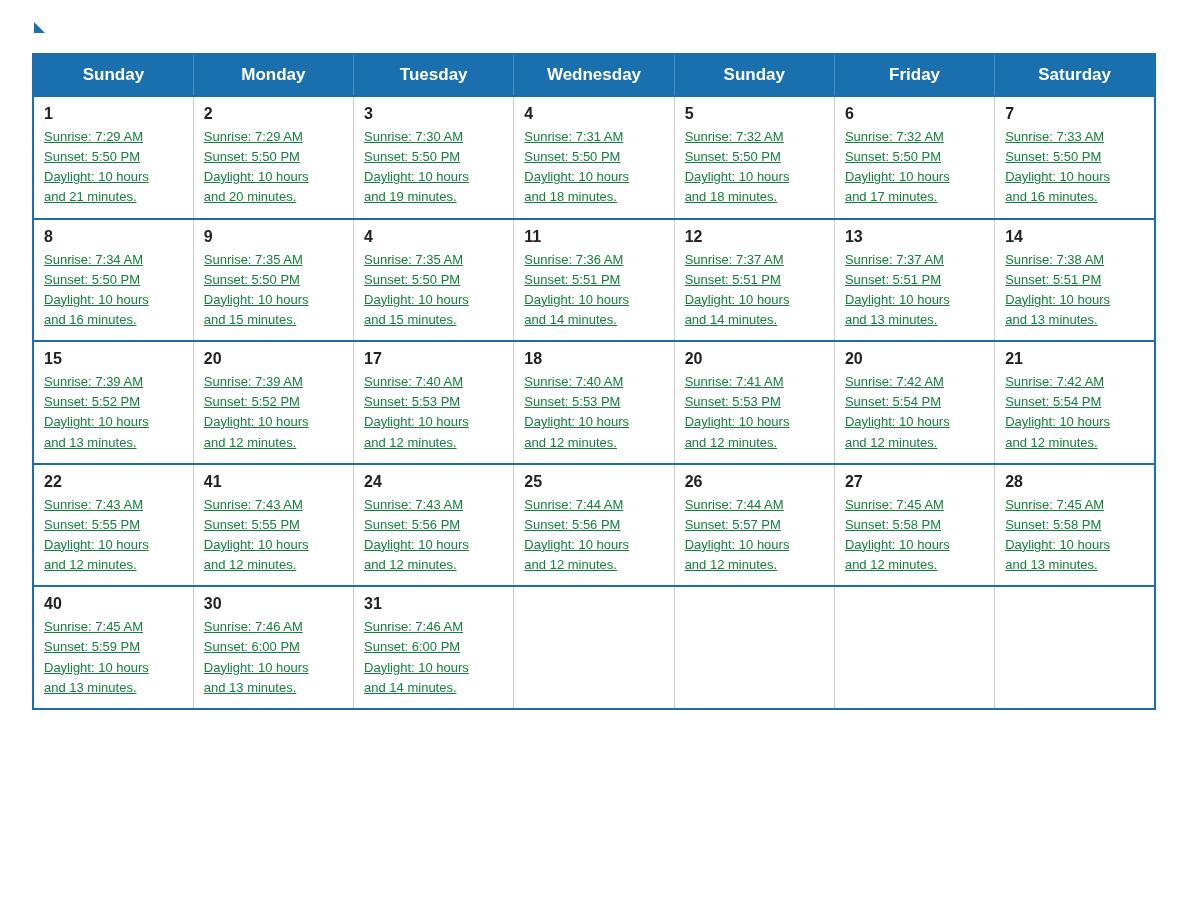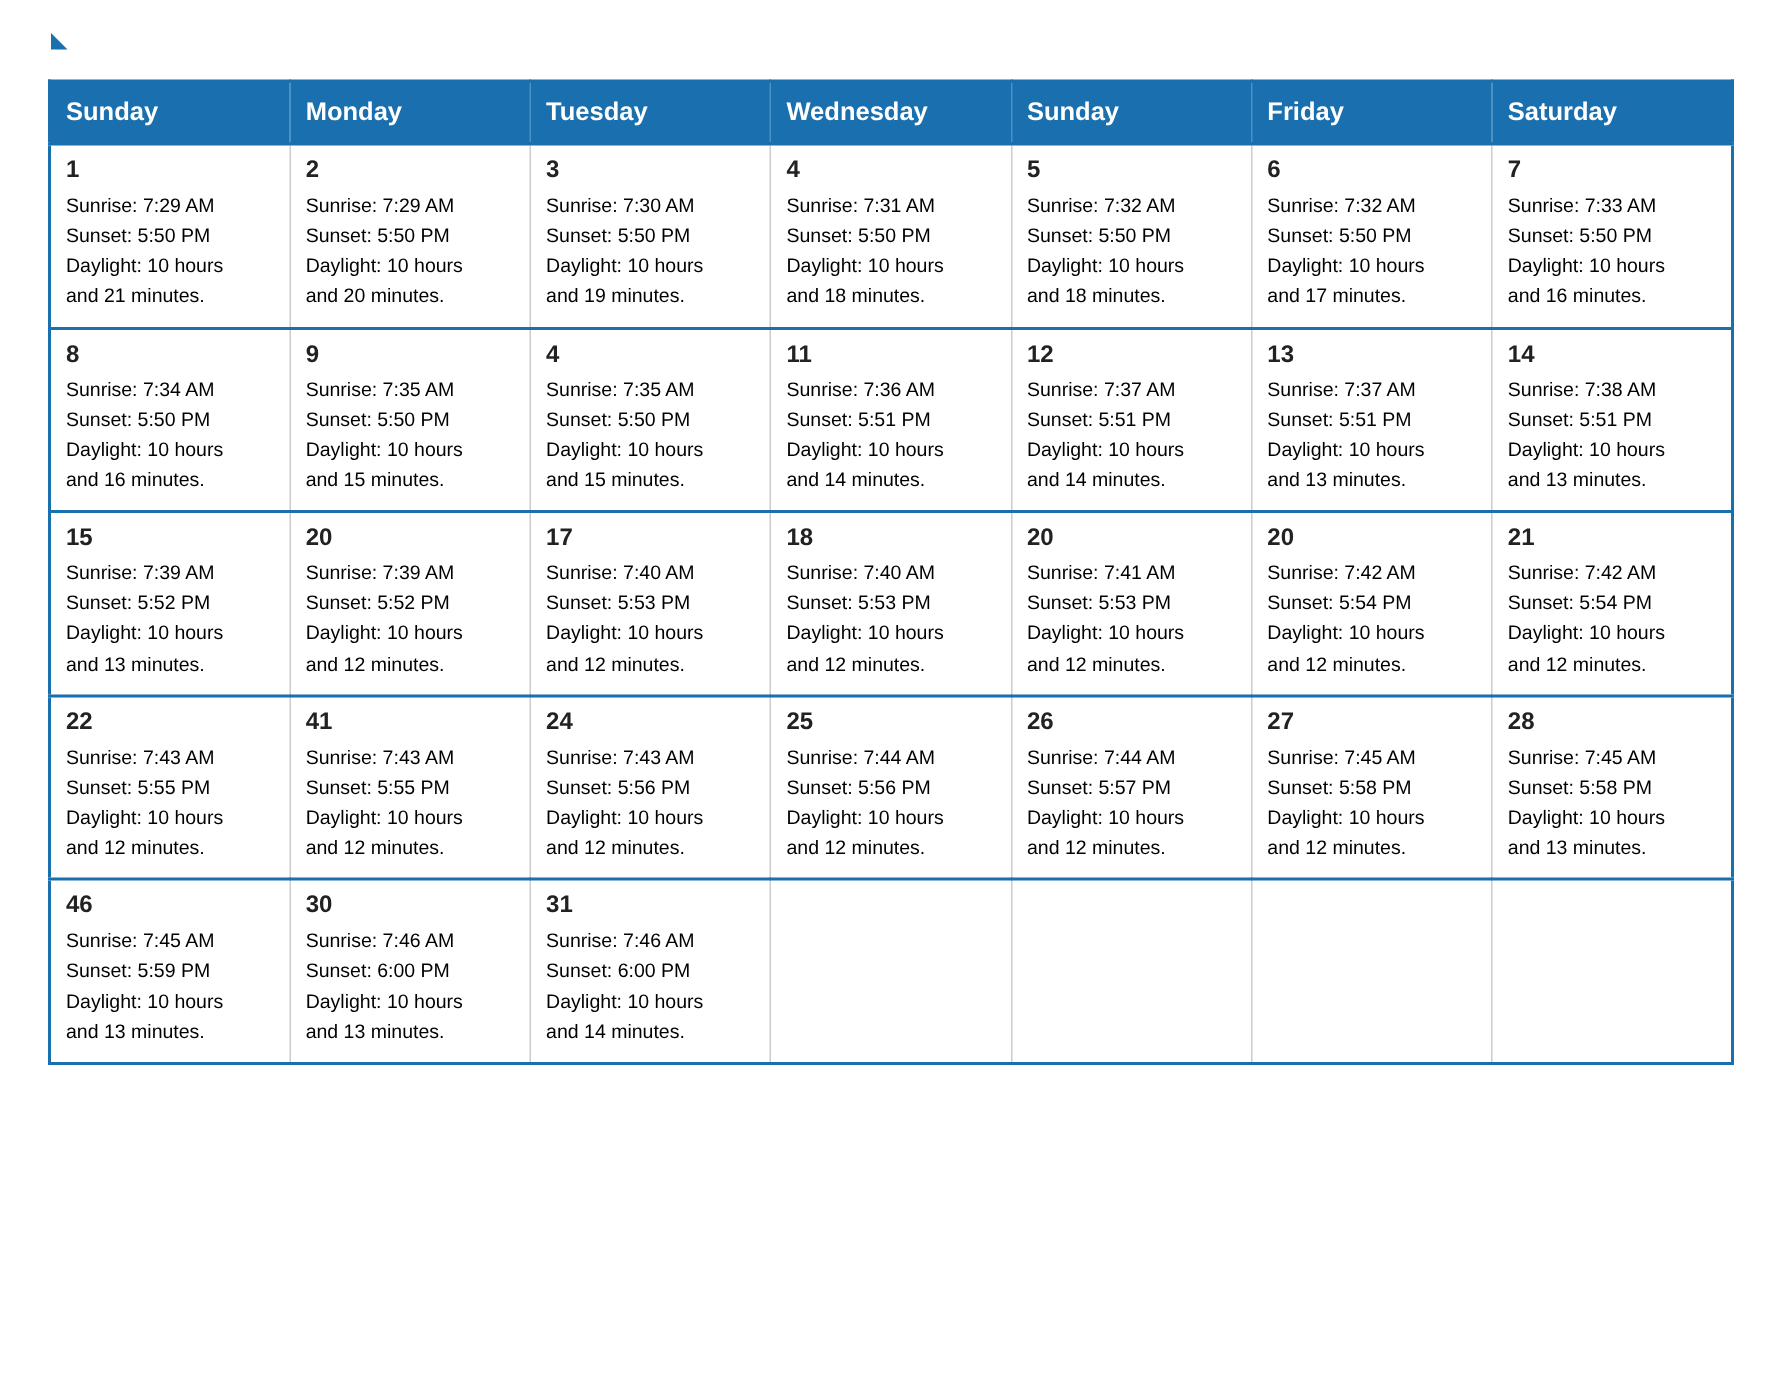--- a/index.html
+++ b/index.html
@@ -49,21 +49,21 @@
       border: 2px solid #1a6faf;
     }
     .calendar thead tr {
       background: #1a6faf;
     }
     .calendar thead th {
       color: #fff;
       font-size: 17px;
       font-weight: bold;
       padding: 10px 10px;
-      text-align: left;
+      text-align: center;
       border-right: 1px solid #4a90c4;
     }
     .calendar thead th:last-child { border-right: none; }
     .calendar tbody tr {
       border-top: 2px solid #1a6faf;
     }
     .calendar tbody td {
       vertical-align: top;
       padding: 8px 10px 10px 10px;
       width: 14.28%;
@@ -75,21 +75,22 @@
     .calendar tbody td:last-child { border-right: none; }
     .day-num {
       font-size: 16px;
       font-weight: bold;
       margin-bottom: 4px;
       display: block;
     }
     .day-info {
       font-size: 13px;
       line-height: 1.55;
-      color: #000000;
+      color: #15803d;
+      text-decoration: underline;
     }
     .logo-wrapper {
       display: flex;
       flex-direction: column;
     }
     .logo-line1 {
       display: flex;
       align-items: center;
     }
     .logo-line2 {
@@ -244,21 +245,21 @@
           <span class="day-num">27</span>
           <div class="day-info">Sunrise: 7:45 AM<br>Sunset: 5:58 PM<br>Daylight: 10 hours<br>and 12 minutes.</div>
         </td>
         <td>
           <span class="day-num">28</span>
           <div class="day-info">Sunrise: 7:45 AM<br>Sunset: 5:58 PM<br>Daylight: 10 hours<br>and 13 minutes.</div>
         </td>
       </tr>
       <tr>
         <td>
-          <span class="day-num">46</span>
+          <span class="day-num">40</span>
           <div class="day-info">Sunrise: 7:45 AM<br>Sunset: 5:59 PM<br>Daylight: 10 hours<br>and 13 minutes.</div>
         </td>
         <td>
           <span class="day-num">30</span>
           <div class="day-info">Sunrise: 7:46 AM<br>Sunset: 6:00 PM<br>Daylight: 10 hours<br>and 13 minutes.</div>
         </td>
         <td>
           <span class="day-num">31</span>
           <div class="day-info">Sunrise: 7:46 AM<br>Sunset: 6:00 PM<br>Daylight: 10 hours<br>and 14 minutes.</div>
         </td>

